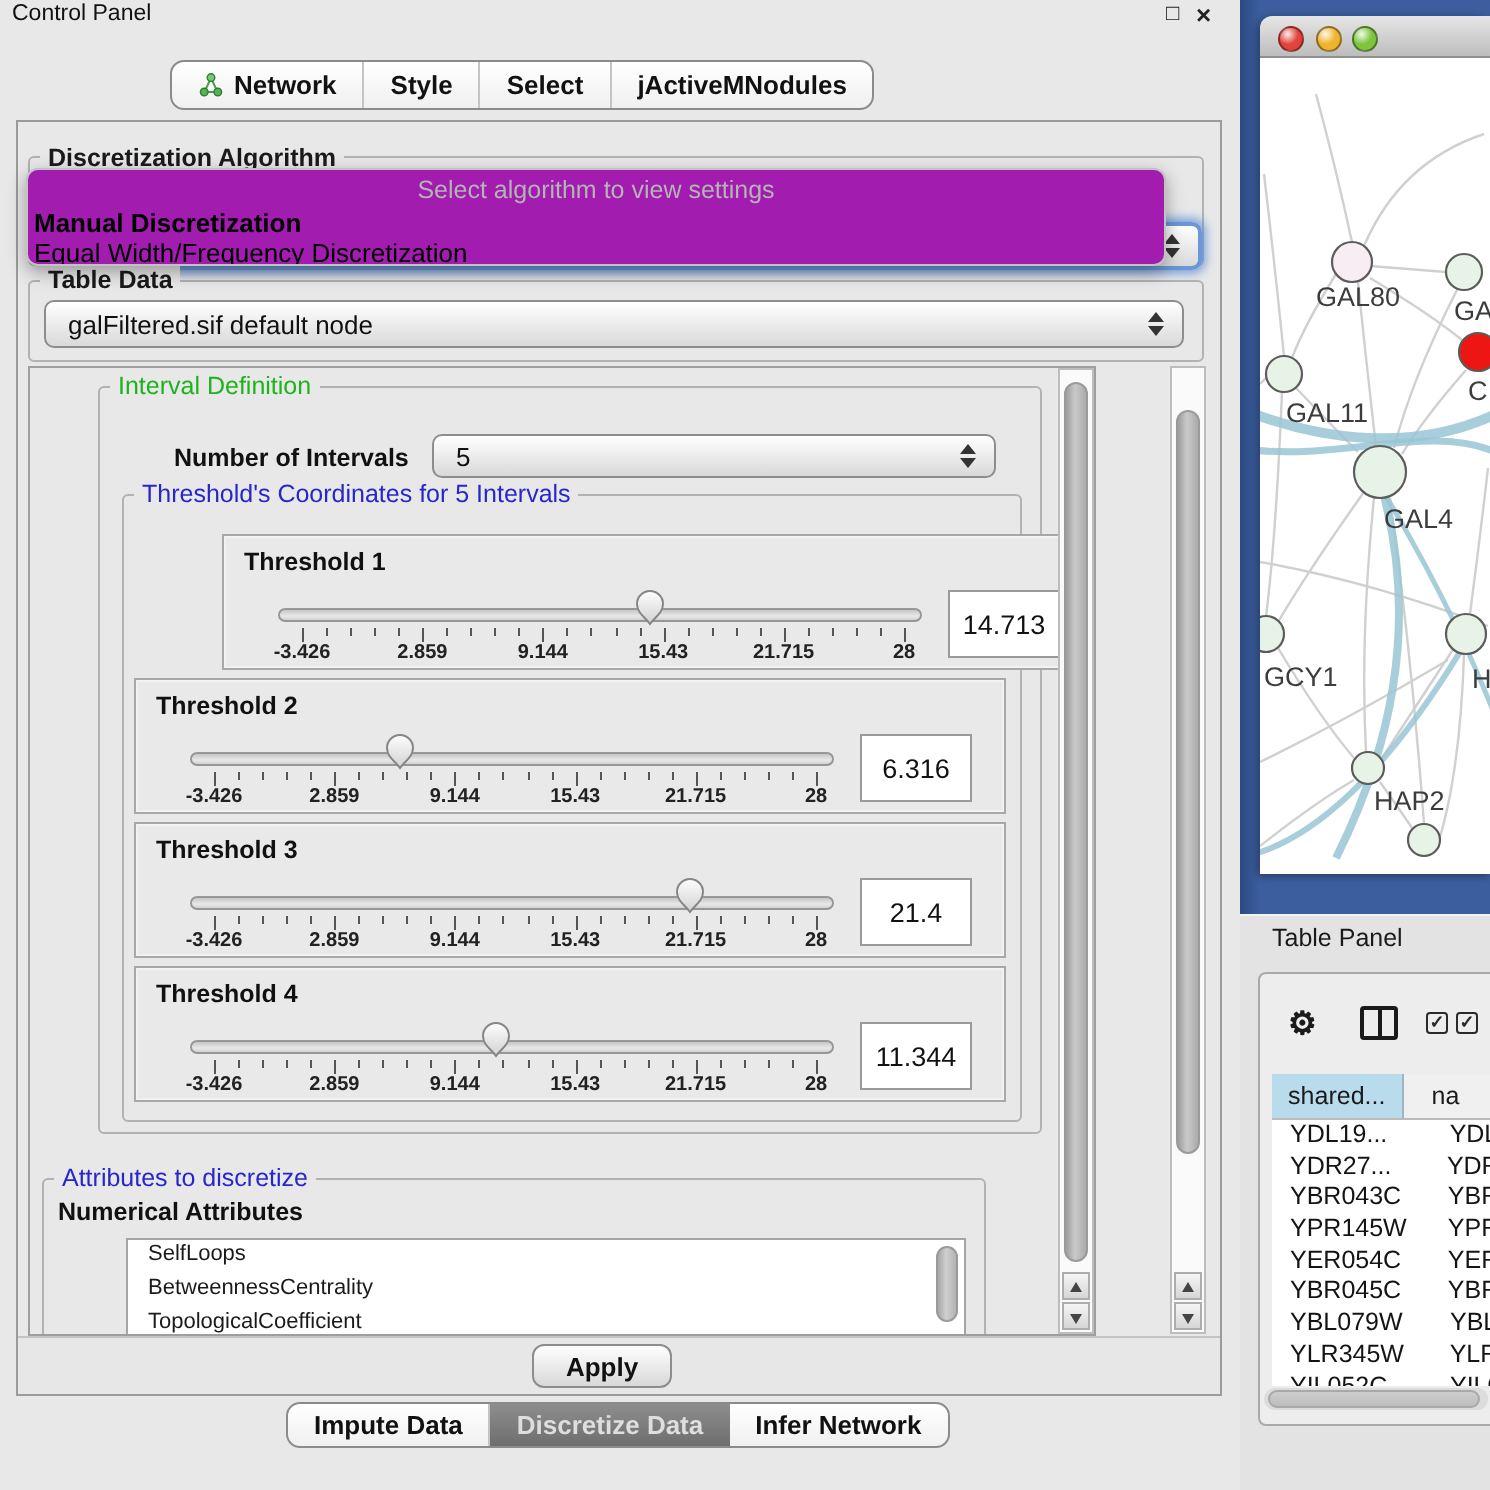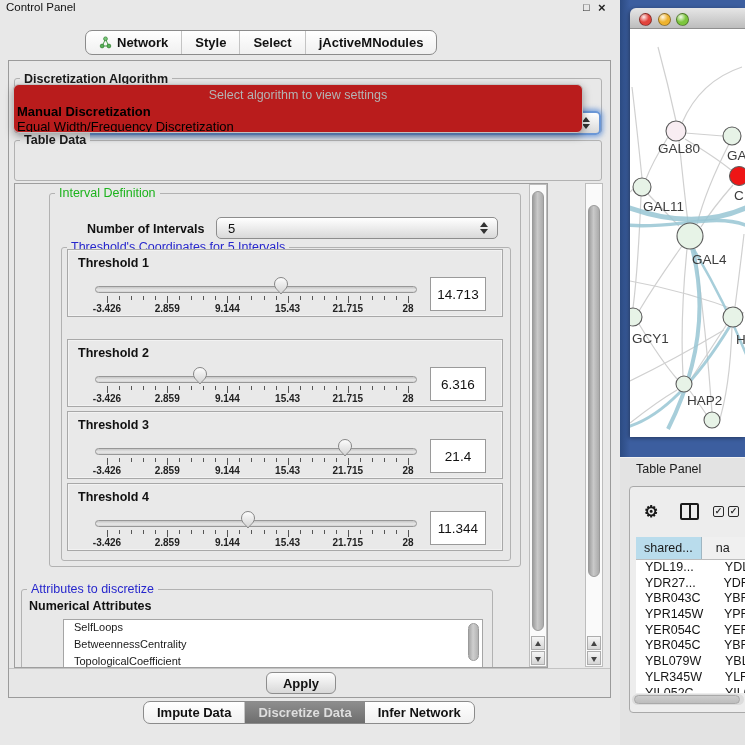--- a/index.html
+++ b/index.html
@@ -37,21 +37,21 @@
     border-radius:5px;display:flex;align-items:center;font-size:13px;color:#111;padding-left:11px;}
   .stepper{position:absolute;right:9px;top:50%;transform:translateY(-50%);width:9px;height:12px;}
   .stepper::before{content:"";position:absolute;left:1px;top:0;border-left:4px solid transparent;
     border-right:4px solid transparent;border-bottom:5px solid #333;}
   .stepper::after{content:"";position:absolute;left:1px;bottom:0;border-left:4px solid transparent;
     border-right:4px solid transparent;border-top:5px solid #333;}
   #algo-combo{left:24px;top:111px;width:577px;height:24px;border:2px solid #6b97d6;
     box-shadow:0 0 5px 2px rgba(90,140,215,.75);}
 
   
-  #algo-popup{left:13px;top:84px;width:570px;height:49px;background:#b91c1c;border:1px solid #c2c2c2;
+  #algo-popup{left:13px;top:84px;width:570px;height:49px;background:#a21caf;border:1px solid #c2c2c2;
     border-radius:6px;box-shadow:0 3px 9px rgba(0,0,0,.35);z-index:30;overflow:hidden;}
   #popup-placeholder{position:absolute;left:0;top:3px;width:100%;text-align:center;
     color:#b4b4b4;font-size:12.5px;}
   .popup-opt{position:absolute;left:3px;font-size:13px;color:#000;white-space:nowrap;}
 
   
   #paneA{left:14px;top:183px;width:534px;height:485px;border:1px solid #9e9e9e;background:#e8e8e8;overflow:hidden;}
   .vscroll{position:absolute;background:#fafafa;border:1px solid #bdbdbd;}
   .vthumb{position:absolute;left:2px;width:12px;background:linear-gradient(90deg,#9e9e9e,#c9c9c9 45%,#ababab);
     border:1px solid #9a9a9a;border-radius:7px;}
@@ -170,37 +170,41 @@
     <div id="popup-placeholder">Select algorithm to view settings</div>
     <div id="popup-options">
         <div class="popup-opt" style="top: 19px; font-weight: 700;">Manual Discretization</div>
         <div class="popup-opt" style="top: 34px; font-weight: 400;">Equal Width/Frequency Discretization</div>
       </div>
   </div>
 
   <div class="group" style="left:14px;top:140px;width:588px;height:41px;">
     <div class="group-title t-black" style="left:5px;top:-8px;">Table Data</div>
   </div>
+  <div class="abs combo" style="left:22px;top:150px;width:570px;height:24px;">
+    <span>galFiltered.sif default node</span>
+    <span class="stepper"></span>
+  </div>
 
   <div class="abs" id="paneA">
 
     <div class="group" style="left:34px;top:9px;width:472px;height:374px;">
       <div class="group-title t-green" style="left:5px;top:-8px;">Interval Definition</div>
     </div>
     <div class="abs" id="noi-label" style="left:72px;top:38px;">Number of Intervals</div>
     <div class="abs combo" style="left:201px;top:33px;width:282px;height:22px;">
       <span>5</span>
       <span class="stepper"></span>
     </div>
 
     <div class="group" style="left:46px;top:63px;width:450px;height:314px;">
       <div class="group-title t-blue" style="left:5px;top:-8px;">Threshold's Coordinates for 5 Intervals</div>
     </div>
     <div id="thresholds">
-        <div class="thr-panel" style="top: 65px;">
+        <div class="thr-panel" style="top: 83px; margin-left: 44px;">
           <div class="thr-label">Threshold 1</div>
           <div class="thr-track"></div>
           <div class="tick" style="left: 39px; top: 46px; height: 7px;"></div>
           <div class="tick" style="left: 51.04px; top: 46px; height: 4px;"></div>
           <div class="tick" style="left: 63.08px; top: 46px; height: 4px;"></div>
           <div class="tick" style="left: 75.12px; top: 46px; height: 4px;"></div>
           <div class="tick" style="left: 87.16px; top: 46px; height: 4px;"></div>
           <div class="tick" style="left: 99.2px; top: 46px; height: 7px;"></div>
           <div class="tick" style="left: 111.24px; top: 46px; height: 4px;"></div>
           <div class="tick" style="left: 123.28px; top: 46px; height: 4px;"></div>

